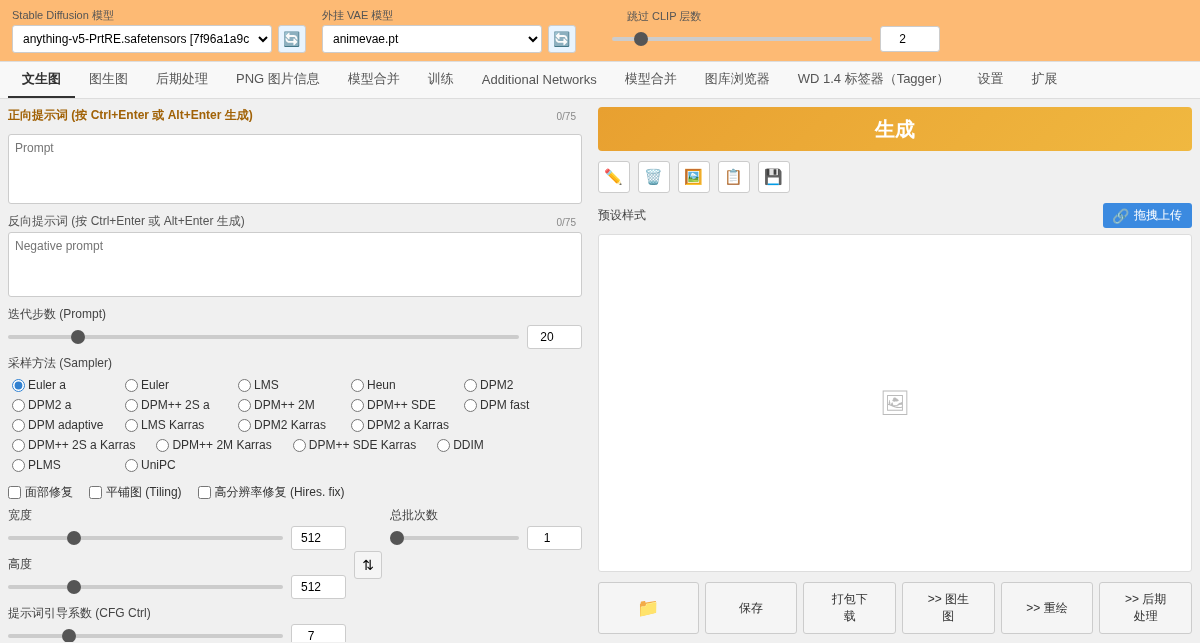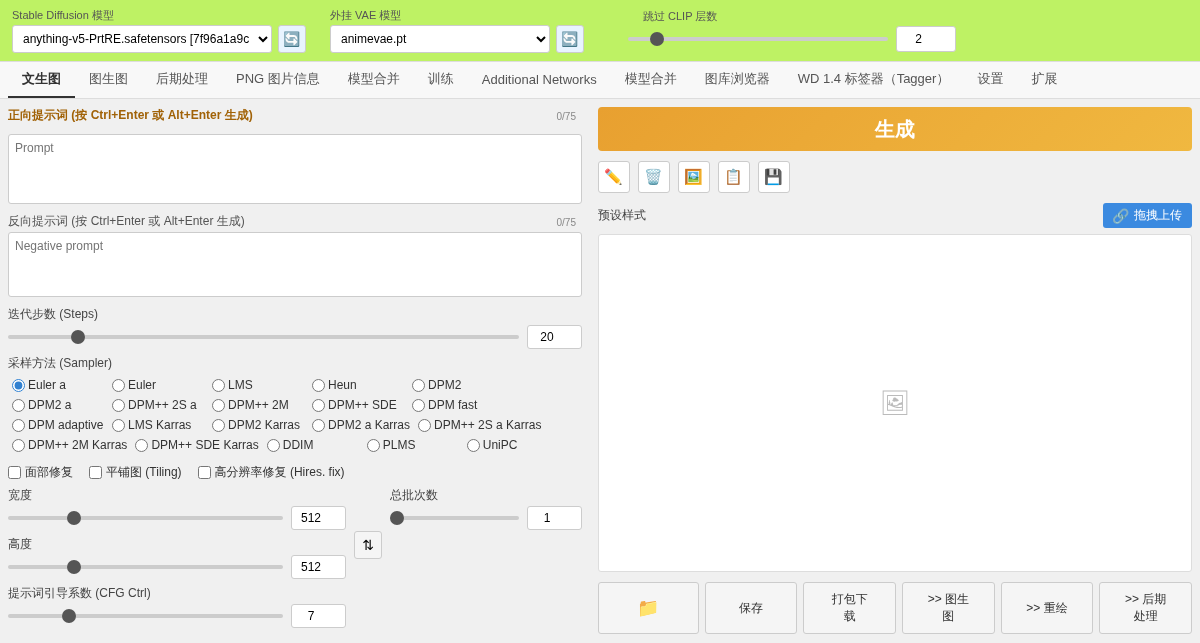--- a/index.html
+++ b/index.html
@@ -1,18 +1,18 @@
 <!DOCTYPE html>
 <html><head>
   <meta charset="utf-8">
   <style>
     * { box-sizing: border-box; margin: 0; padding: 0; }
     body { font-family: 'Microsoft YaHei', 'PingFang SC', sans-serif; font-size: 13px; background: #f0f0f0; color: #333; width: 1200px; height: 643px; overflow: hidden; }
     
-    .top-bar { background: #bef264; padding: 8px 12px; border-bottom: 1px solid #ddd; display: flex; align-items: center; gap: 24px; }
+    .top-bar { background: #fdba74; padding: 8px 12px; border-bottom: 1px solid #ddd; display: flex; align-items: center; gap: 16px; }
     .model-section { display: flex; flex-direction: column; gap: 2px; }
     .model-label { font-size: 11px; color: #555; }
     .model-select-row { display: flex; align-items: center; gap: 6px; }
     .model-select { width: 260px; height: 28px; border: 1px solid #ccc; border-radius: 3px; background: white; padding: 2px 6px; font-size: 12px; }
     .model-select-vae { width: 220px; height: 28px; border: 1px solid #ccc; border-radius: 3px; background: white; padding: 2px 6px; font-size: 12px; }
     .icon-btn { width: 28px; height: 28px; border: 1px solid #ccc; border-radius: 3px; background: #e8f4ff; cursor: pointer; display: flex; align-items: center; justify-content: center; font-size: 14px; color: #3080d0; }
     .clip-section { display: flex; flex-direction: column; gap: 2px; margin-left: 20px; }
     .clip-label { font-size: 11px; color: #555; padding-left: 15px; }
     .clip-row { display: flex; align-items: center; gap: 8px; }
     .clip-input { width: 60px; height: 26px; border: 1px solid #ccc; border-radius: 3px; text-align: center; font-size: 12px; }
@@ -33,21 +33,21 @@
     .neg-textarea { width: 100%; height: 65px; border: 1px solid #ccc; border-radius: 3px; padding: 6px; font-size: 12px; resize: none; color: #888; font-family: inherit; }
     .neg-counter { position: absolute; top: 4px; right: 6px; font-size: 10px; color: #888; }
 
     .section-label { font-size: 12px; color: #444; margin-bottom: 2px; }
     .slider-row { display: flex; align-items: center; gap: 8px; }
     .slider { flex: 1; height: 4px; accent-color: #666; }
     .slider-input { width: 55px; height: 24px; border: 1px solid #ccc; border-radius: 3px; text-align: center; font-size: 12px; }
 
     .sampler-section { }
     .sampler-label { font-size: 12px; color: #444; margin-bottom: 4px; }
-    .sampler-grid { display: flex; flex-wrap: wrap; gap: 2px 0px; }
+    .sampler-grid { display: flex; flex-wrap: wrap; gap: 2px 13px; }
     .radio-item { display: flex; align-items: center; gap: 3px; min-width: 100px; padding: 2px 4px; font-size: 12px; cursor: pointer; }
     .radio-item input { accent-color: #3080d0; margin: 0; }
 
     .checkboxes-row { display: flex; gap: 16px; margin-top: 4px; }
     .check-item { display: flex; align-items: center; gap: 4px; font-size: 12px; cursor: pointer; }
     .check-item input { margin: 0; }
 
     .size-section { display: flex; gap: 8px; align-items: flex-start; }
     .size-col { flex: 1; }
     .size-swap-btn { width: 28px; height: 28px; border: 1px solid #ccc; border-radius: 3px; background: #f5f5f5; cursor: pointer; display: flex; align-items: center; justify-content: center; font-size: 14px; margin-top: 24px; }
@@ -126,21 +126,21 @@
       <textarea class="prompt-textarea" placeholder="Prompt" style=""></textarea>
     </div>
 
     <div class="neg-prompt-area">
       <div style="font-size:12px;color:#555;margin-bottom:2px;">反向提示词 (按 Ctrl+Enter 或 Alt+Enter 生成)</div>
       <div class="neg-counter">0/75</div>
       <textarea class="neg-textarea" placeholder="Negative prompt" style=""></textarea>
     </div>
 
     <div>
-      <div class="section-label">迭代步数 (Steps)</div>
+      <div class="section-label">迭代步数 (Prompt)</div>
       <div class="slider-row">
         <input type="range" class="slider" min="1" max="150" value="20" style="">
         <input type="number" class="slider-input" value="20" style="">
       </div>
     </div>
 
     <div class="sampler-section">
       <div class="sampler-label">采样方法 (Sampler)</div>
       <div class="sampler-grid">
         <label class="radio-item"><input type="radio" name="sampler" checked="" style=""> Euler a</label>

